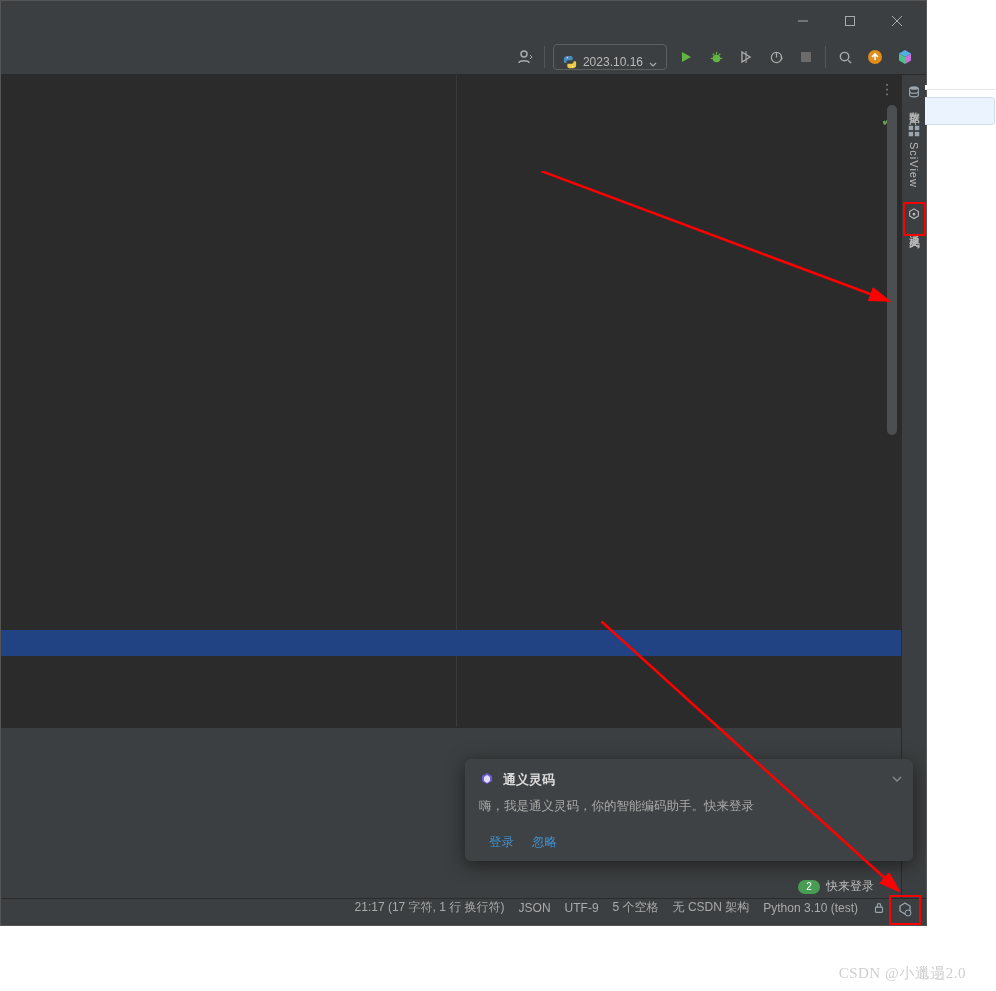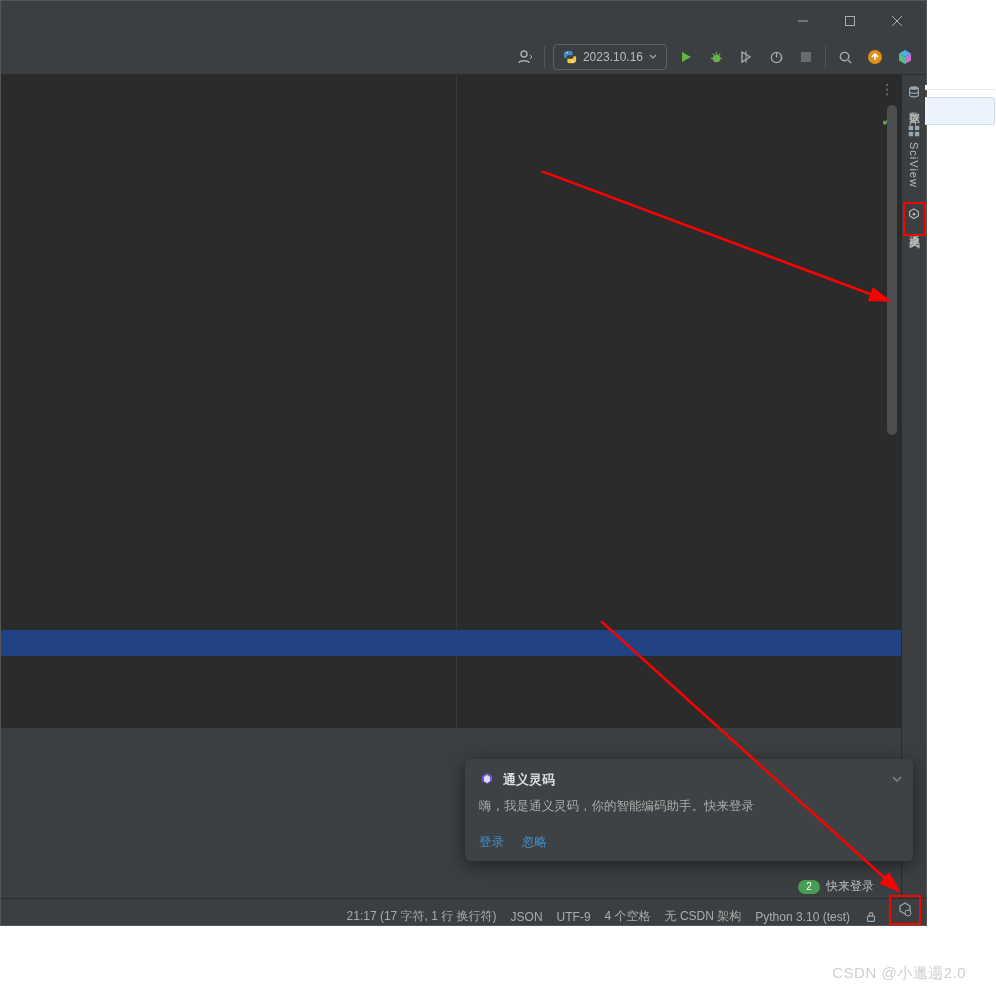--- a/index.html
+++ b/index.html
@@ -6,21 +6,21 @@
   .canvas{position:relative;width:996px;height:991px;}
   .ide{position:absolute;left:0;top:0;width:925px;height:924px;background:#3c3f41;border:1px solid #555;display:flex;flex-direction:column;overflow:hidden;}
   
   .titlebar{height:39px;background:#3c3f41;display:flex;align-items:center;justify-content:flex-end;padding-right:6px;}
   .titlebar .win-btn{width:47px;height:39px;display:flex;align-items:center;justify-content:center;color:#aaa;}
   .win-btn svg{width:12px;height:12px;}
   
   .toolbar{height:34px;background:#3c3f41;border-bottom:1px solid #2b2b2b;display:flex;align-items:center;justify-content:flex-end;gap:8px;padding:0 10px;}
   .tb-btn{width:22px;height:22px;display:flex;align-items:center;justify-content:center;color:#aaa;border-radius:3px;}
   .sep{width:1px;height:22px;background:#555;}
-  .run-config{display:flex;align-items:center;gap:6px;height:24px;border:1px solid #5e6060;border-radius:4px;padding:0 9px;color:#bbb;}
+  .run-config{display:flex;align-items:flex-end;gap:6px;height:24px;border:1px solid #5e6060;border-radius:4px;padding:0 9px;color:#bbb;}
   .run-config .pyicon{width:14px;height:14px;}
   .run-config .chev{width:8px;height:8px;}
   
   .main{flex:1;display:flex;min-height:0;}
   .editor-wrap{flex:1;position:relative;display:flex;flex-direction:column;background:#2b2b2b;min-width:0;}
   .editor-top{position:absolute;top:6px;right:6px;display:flex;gap:6px;align-items:center;z-index:3;}
   .editor-top .dot3{color:#888;letter-spacing:1px;font-size:14px;cursor:pointer;}
   .editor-area{flex:1;position:relative;overflow:hidden;}
   .editor-area .center-divider{position:absolute;left:455px;top:0;bottom:0;width:1px;background:#3a3a3a;}
   .check{position:absolute;right:8px;top:38px;color:#6a9e52;font-size:14px;}
@@ -32,34 +32,34 @@
   .vert-btn{display:flex;flex-direction:column;align-items:center;gap:4px;padding:4px 2px;cursor:pointer;}
   .vert-btn.highlight{border:2px solid #ff0000;border-radius:2px;}
   .vert-label{writing-mode:vertical-rl;font-size:11px;color:#bbb;letter-spacing:1px;}
   .strip-icon{width:14px;height:14px;}
   
   .popup{position:absolute;left:464px;bottom:64px;width:420px;border-radius:6px;background:#3f4244;box-shadow:0 4px 18px rgba(0,0,0,0.5);padding:12px 14px 10px 14px;}
   .popup-head{display:flex;align-items:center;gap:8px;margin-bottom:8px;}
   .popup-title{color:#ddd;font-size:13px;font-weight:600;}
   .popup-close{position:absolute;right:10px;top:14px;color:#888;}
   .popup-body{color:#aaa;font-size:12.5px;line-height:1.5;margin-bottom:18px;}
-  .popup-actions{display:flex;gap:18px;}
+  .popup-actions{display:flex;gap:18px;margin-left:10px;}
   .popup-actions a{color:#3e90d0;font-size:12.5px;cursor:pointer;}
   
-  .statusbar{height:26px;background:#3c3f41;border-top:1px solid #2b2b2b;display:flex;align-items:flex-end;justify-content:space-between;padding:0 12px;font-size:12px;color:#aaa;}
+  .statusbar{height:26px;background:#3c3f41;border-top:1px solid #2b2b2b;display:flex;align-items:flex-start;justify-content:space-between;padding:0 4px;font-size:12px;color:#aaa;}
   .status-right{display:flex;align-items:center;gap:14px;}
   .status-right .pill{display:flex;align-items:center;gap:5px;}
   .badge{background:#499c54;color:#fff;border-radius:8px;min-width:14px;height:14px;display:inline-flex;align-items:center;justify-content:center;font-size:10px;padding:0 4px;}
   .event-log-row{position:absolute;right:52px;bottom:30px;display:flex;align-items:center;gap:6px;color:#bbb;font-size:12px;}
   .bottom-icon-box{position:absolute;right:5px;bottom:0;width:28px;height:26px;border:2px solid #ff0000;display:flex;align-items:center;justify-content:center;}
   .lock-ic{width:14px;height:14px;color:#888;}
   
   svg.arrow{position:absolute;pointer-events:none;}
   
-  .watermark{position:absolute;right:30px;bottom:8px;color:#cfcfcf;font-size:15px;letter-spacing:0.5px;}
+  .watermark{position:absolute;right:30px;bottom:8px;color:#cfcfcf;font-size:15px;letter-spacing:0.5px;font-family:Liberation Serif, serif;}
   
   .browser-edge{position:absolute;left:925px;top:85px;width:70px;height:40px;}
   .browser-edge .line1{height:4px;background:#fff;box-shadow:0 1px 0 #e6e6e6;}
   .browser-edge .line2{margin-top:8px;height:26px;background:#ebf3ff;border:1px solid #d0ddf0;border-left:none;border-radius:0 4px 4px 0;}
 </style>
 </head>
 <body>
 
 <div class="canvas">
   <div class="ide">
@@ -226,21 +226,21 @@
       <span class="badge">2</span>
       <span>快来登录</span>
     </div>
 
     <div class="statusbar">
       <div></div>
       <div class="status-right">
         <span class="pill">21:17 (17 字符, 1 行 换行符)</span>
         <span class="pill">JSON</span>
         <span class="pill">UTF-9</span>
-        <span class="pill">4 个空格</span>
+        <span class="pill">5 个空格</span>
         <span class="pill">无 CSDN 架构</span>
         <span class="pill">Python 3.10 (test)</span>
         <span class="pill">
           <svg class="lock-ic" viewBox="0 0 16 16">
               <rect x="4" y="7" width="8" height="6" rx="1" fill="none" stroke="#9aa7b0" stroke-width="1.3"></rect>
               <path d="M6 7V5a2 2 0 014 0v2" fill="none" stroke="#9aa7b0" stroke-width="1.3"></path>
             </svg>
         </span>
         <span style="width:22px;display:inline-block"></span>
       </div>

